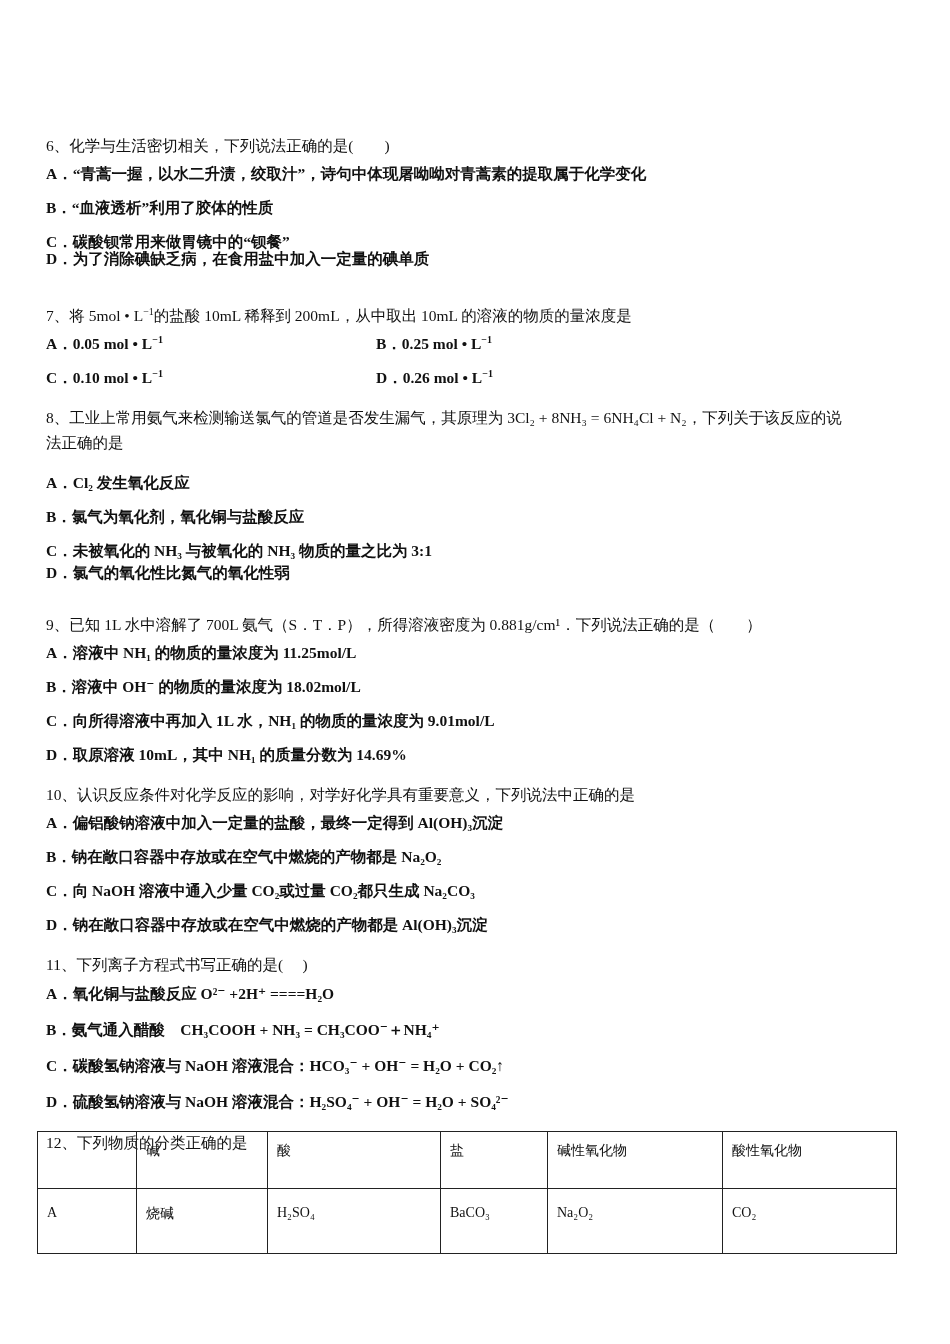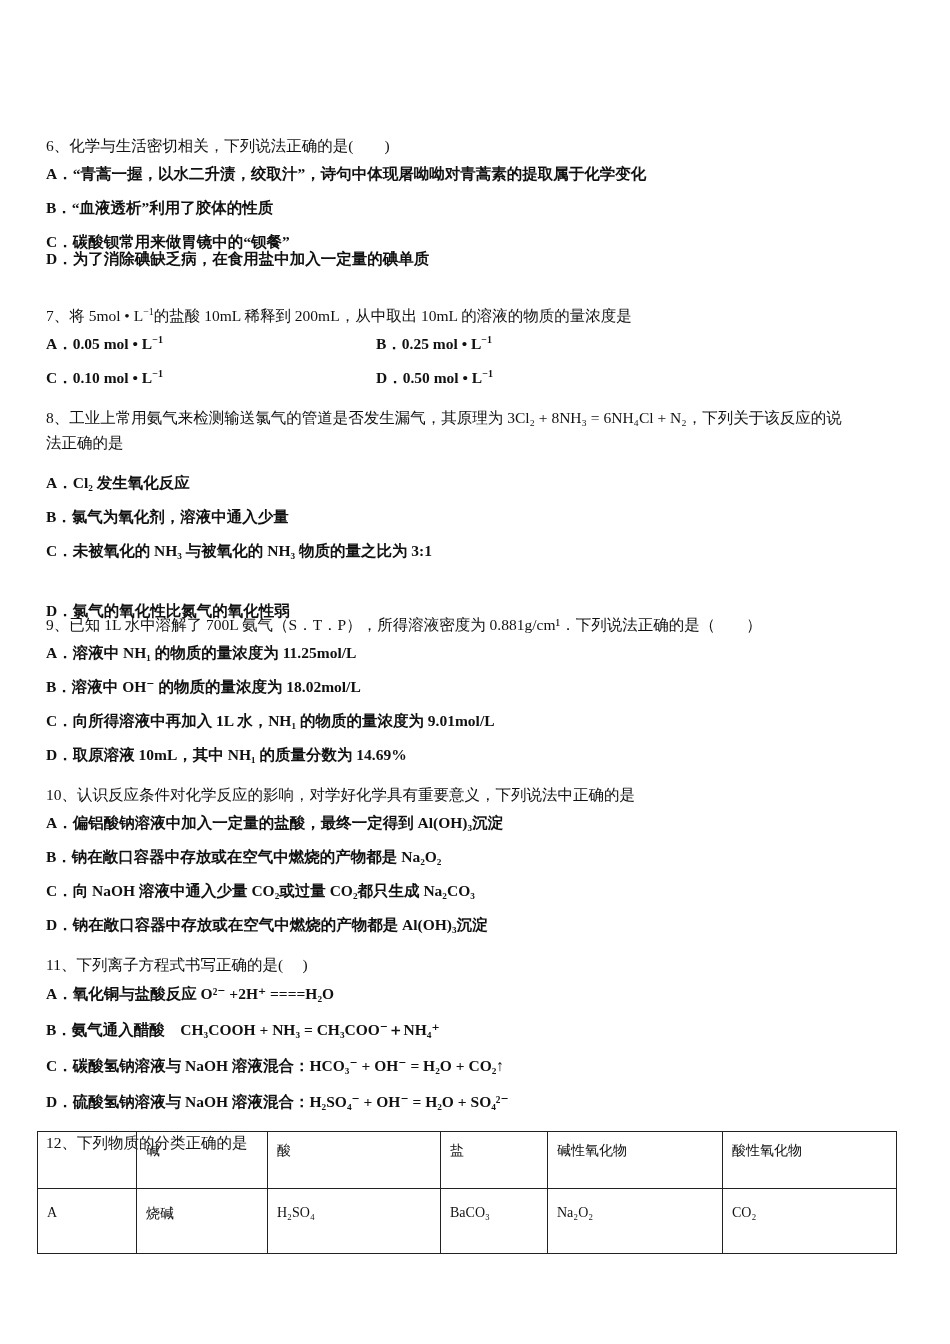--- a/index.html
+++ b/index.html
@@ -29,29 +29,29 @@
 <div class="line opt" style="top:306px">
   <span>A．0.05 mol • L</span><sup>−1</sup>
 </div>
 <div class="line opt" style="top:306px; left:376px">
   <span>B．0.25 mol • L</span><sup>−1</sup>
 </div>
 <div class="line opt" style="top:340px">
   <span>C．0.10 mol • L</span><sup>−1</sup>
 </div>
 <div class="line opt" style="top:340px; left:376px">
-  <span>D．0.50 mol • L</span><sup>−1</sup>
+  <span>D．0.26 mol • L</span><sup>−1</sup>
 </div>
 
 <div class="line q" style="top:374px">8、工业上常用氨气来检测输送氯气的管道是否发生漏气，其原理为 3Cl₂ + 8NH₃ = 6NH₄Cl + N₂，下列关于该反应的说</div>
 <div class="line q" style="top:399px">法正确的是</div>
 <div class="line opt" style="top:445px">A．Cl₂ 发生氧化反应</div>
-<div class="line opt" style="top:479px">B．氯气为氧化剂，溶液中通入少量</div>
+<div class="line opt" style="top:479px">B．氯气为氧化剂，氧化铜与盐酸反应</div>
 <div class="line opt" style="top:513px">C．未被氧化的 NH₃ 与被氧化的 NH₃ 物质的量之比为 3:1</div>
-<div class="line opt" style="top:573px">D．氯气的氧化性比氮气的氧化性弱</div>
+<div class="line opt" style="top:535px">D．氯气的氧化性比氮气的氧化性弱</div>
 
 <div class="line q" style="top:581px">9、已知 1L 水中溶解了 700L 氨气（S．T．P），所得溶液密度为 0.881g/cm¹．下列说法正确的是（　　）</div>
 <div class="line opt" style="top:615px">A．溶液中 NH₁ 的物质的量浓度为 11.25mol/L</div>
 <div class="line opt" style="top:649px">B．溶液中 OH⁻ 的物质的量浓度为 18.02mol/L</div>
 <div class="line opt" style="top:683px">C．向所得溶液中再加入 1L 水，NH₁ 的物质的量浓度为 9.01mol/L</div>
 <div class="line opt" style="top:717px">D．取原溶液 10mL，其中 NH₁ 的质量分数为 14.69%</div>
 
 <div class="line q" style="top:751px">10、认识反应条件对化学反应的影响，对学好化学具有重要意义，下列说法中正确的是</div>
 <div class="line opt" style="top:785px">A．偏铝酸钠溶液中加入一定量的盐酸，最终一定得到 Al(OH)₃沉淀</div>
 <div class="line opt" style="top:819px">B．钠在敞口容器中存放或在空气中燃烧的产物都是 Na₂O₂</div>

